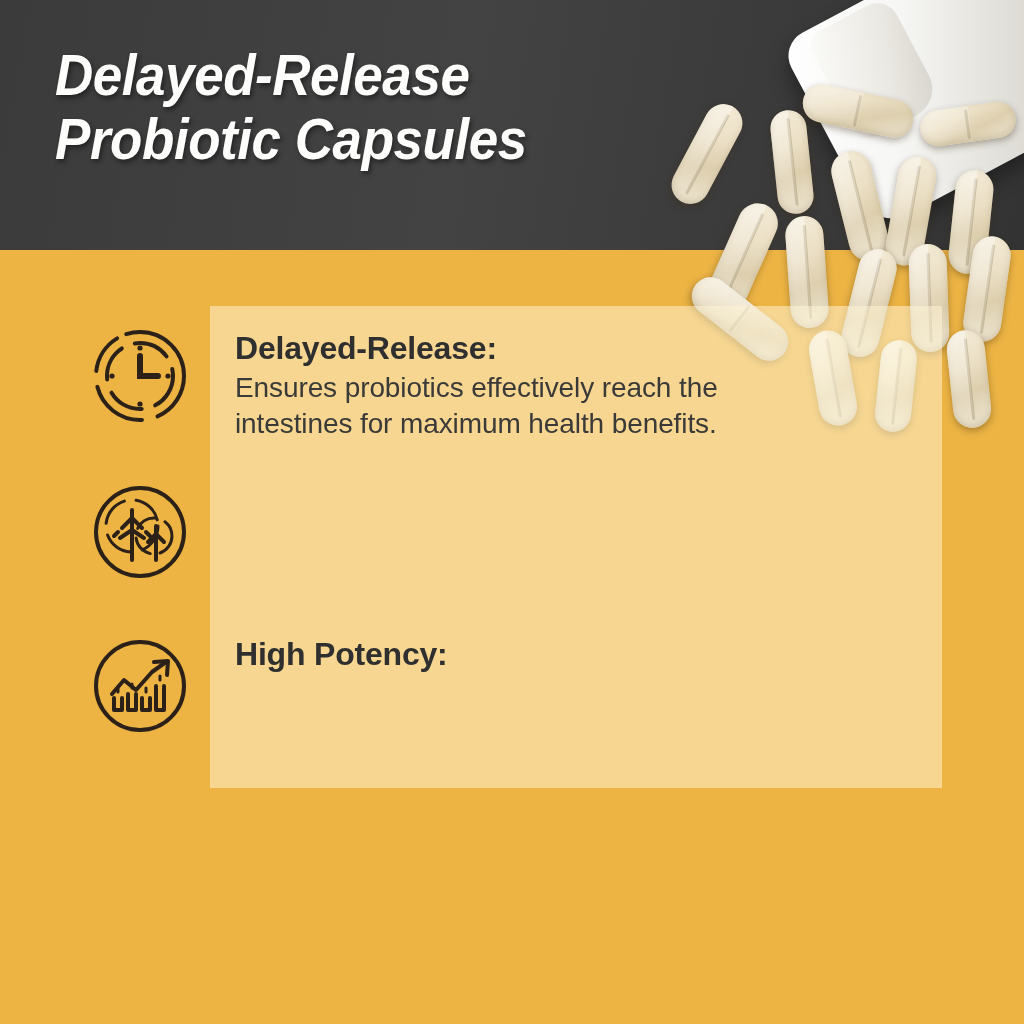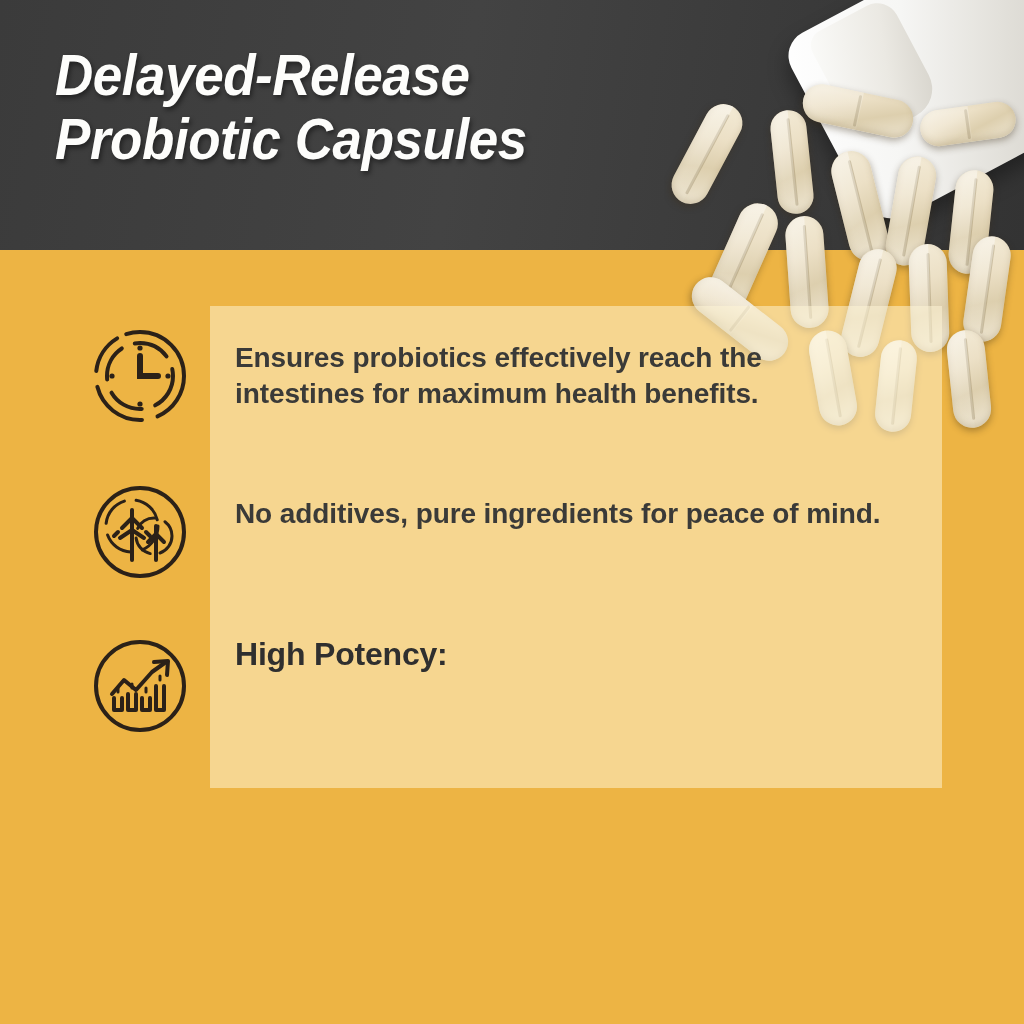--- a/index.html
+++ b/index.html
@@ -114,22 +114,21 @@
     font-weight:bold;
     line-height:1.18;
     letter-spacing:-0.2px;
   }
   .feature-body {
     color:#3a3a38;
     font-size:28px;
     line-height:1.28;
     letter-spacing:-0.1px;
     white-space:pre-line;
-    margin-top:10px;
-    font-weight:bold;
+    margin-top:2px;
   }
 
   .f1 { top:330px; }
   .f1 .feature-icon { top:-4px; }
   .f2 { top:486px; }
   .f2 .feature-icon { top:-4px; }
   .f3 { top:636px; }
   .f3 .feature-icon { top:0px; }
   .f4 { top:808px; }
   .f4 .feature-icon { top:-14px; }
@@ -186,40 +185,40 @@
         <path d="M50 6 a44 44 0 0 1 0 88 a44 44 0 0 1 0 -88" stroke-dasharray="120 16 60 16 40 10"></path>
         <circle cx="50" cy="50" r="33" stroke-dasharray="36 14"></circle>
         <path d="M50 30 L50 50 L68 50" stroke-width="6"></path>
         <circle cx="50" cy="22" r="2.6" fill="#2b2118" stroke="none"></circle>
         <circle cx="78" cy="50" r="2.6" fill="#2b2118" stroke="none"></circle>
         <circle cx="50" cy="78" r="2.6" fill="#2b2118" stroke="none"></circle>
         <circle cx="22" cy="50" r="2.6" fill="#2b2118" stroke="none"></circle>
       </svg>
     </div>
     <div class="feature-text">
+      <div class="feature-title">Delayed-Release:</div>
       <div class="feature-body">Ensures probiotics effectively reach the
 intestines for maximum health benefits.</div>
     </div>
   </div>
 
   <div class="feature f2">
     <div class="feature-icon">
       <svg viewBox="0 0 100 100" fill="none" stroke="#2b2118" stroke-width="4" stroke-linecap="round">
         <circle cx="50" cy="50" r="44"></circle>
         <circle cx="42" cy="44" r="26" stroke-width="3" stroke-dasharray="30 12"></circle>
         <circle cx="64" cy="54" r="18" stroke-width="3" stroke-dasharray="22 10"></circle>
         <path d="M42 28 L42 78" stroke-width="4"></path>
         <path d="M42 36 L32 46 M42 36 L52 46 M42 48 L30 56 M42 48 L54 56" stroke-width="4"></path>
         <path d="M28 50 L24 54 M56 50 L60 54" stroke-width="4"></path>
         <path d="M66 44 L66 78" stroke-width="4"></path>
         <path d="M66 52 L58 60 M66 52 L74 60" stroke-width="4"></path>
       </svg>
     </div>
     <div class="feature-text">
-      <div class="feature-body">No additives, pure ingredients for peace of mind.</div>
     </div>
   </div>
 
   <div class="feature f3">
     <div class="feature-icon">
       <svg viewBox="0 0 100 100" fill="none" stroke="#2b2118" stroke-width="4" stroke-linecap="round" stroke-linejoin="round">
         <circle cx="50" cy="50" r="44"></circle>
         <path d="M22 58 L34 44 L46 54 L62 36 L76 26"></path>
         <path d="M64 26 L78 25 L77 39"></path>
         <path d="M24 74 L24 62 M24 74 L32 74 M32 74 L32 62"></path>

